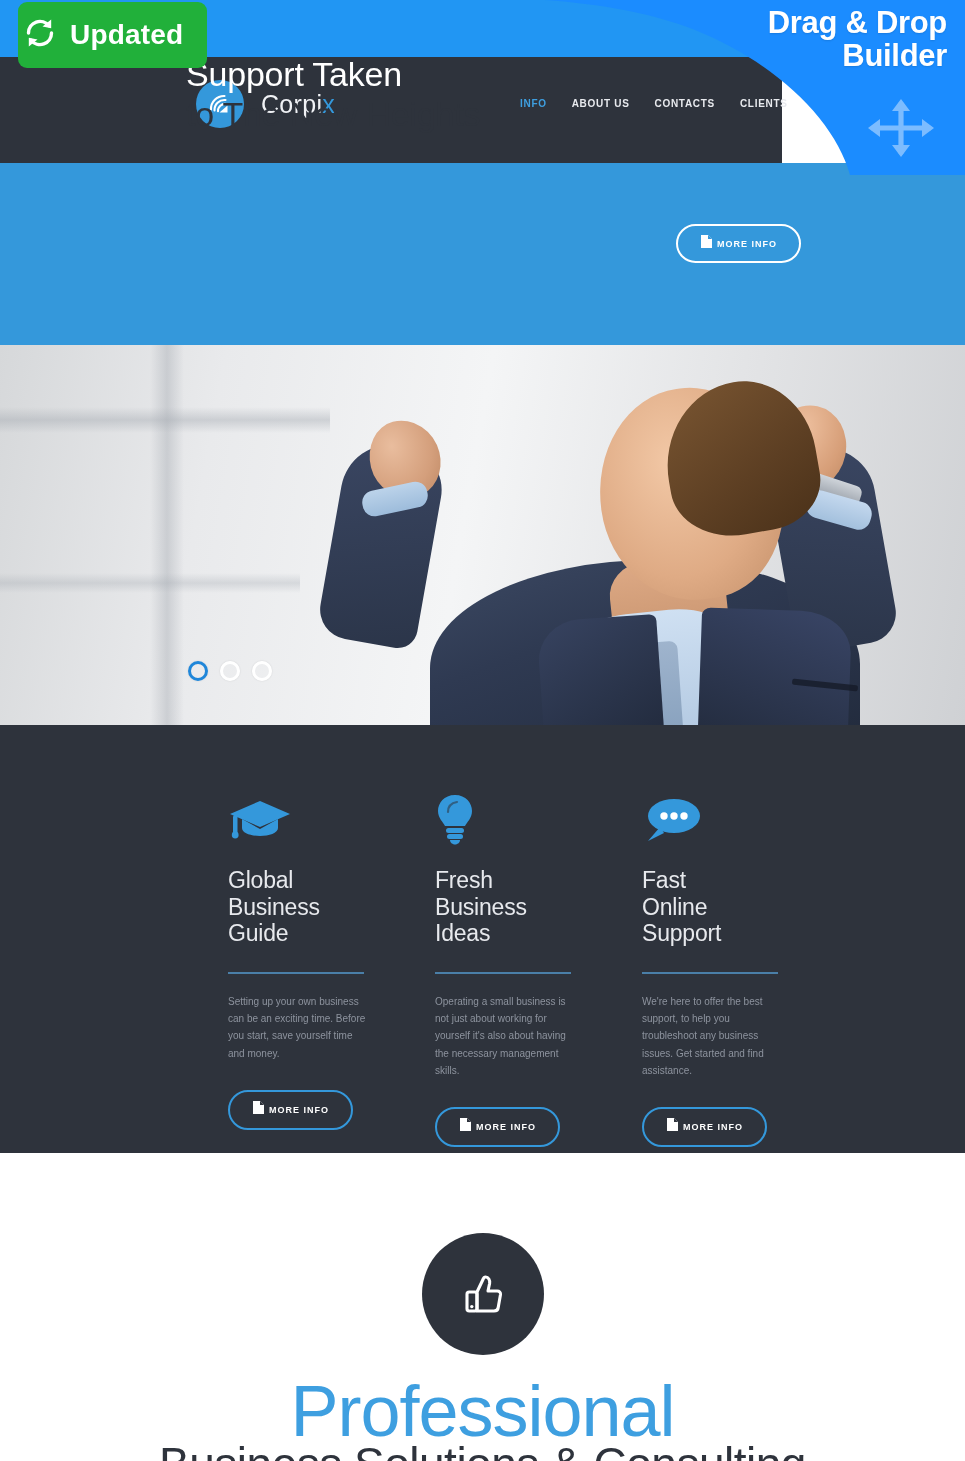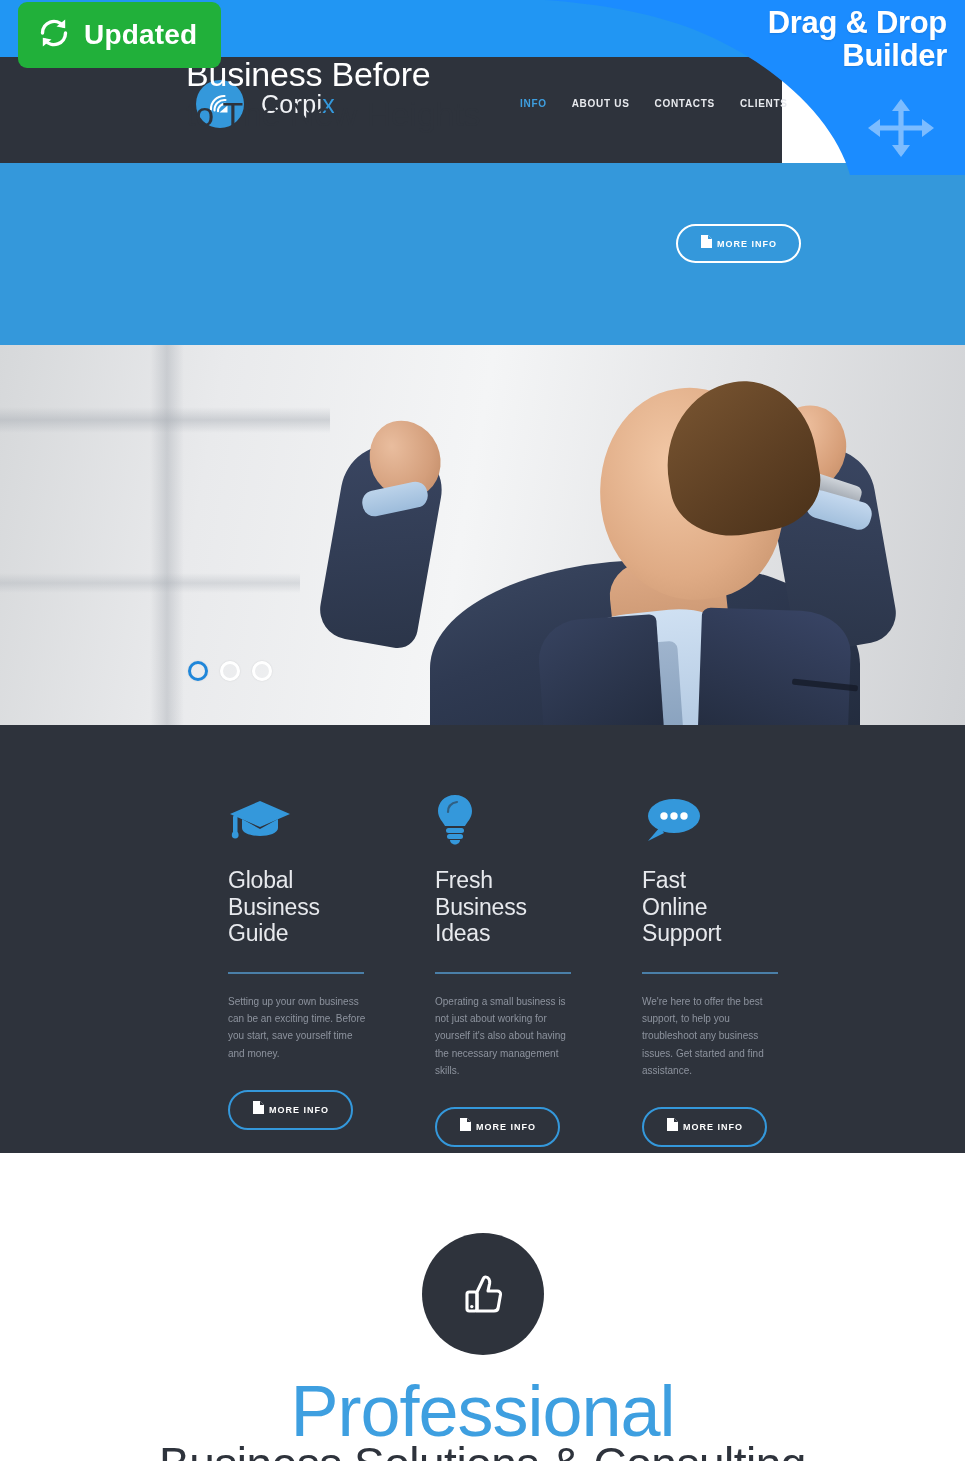--- a/index.html
+++ b/index.html
@@ -43,21 +43,21 @@
   .nav-item {
     font-size:10px; font-weight:700; letter-spacing:.7px;
     color:#e8eaee; text-decoration:none; white-space:nowrap;
     cursor:pointer;
   }
   .nav-item.active { color:#3e9fe0; }
 
   
   .updated-badge {
     position:absolute; left:18px; top:2px;
-    height:66px; padding:0 24px 0 18px;
+    height:66px; padding:0 24px 0 4px;
     background:#21b03a; border-radius:9px;
     display:flex; align-items:center; gap:12px;
     z-index:40;
   }
   .updated-label {
     color:#ffffff; font-size:28px; font-weight:700; letter-spacing:.2px;
     white-space:nowrap;
   }
 
   
@@ -306,21 +306,21 @@
       <a class="nav-item" href="#">CONTACTS</a>
       <a class="nav-item" href="#">CLIENTS</a>
       <a class="nav-item" href="#">BLOG</a>
       <a class="nav-item" href="#">CONTACTS</a>
     </div>
   </div>
 
   <div class="hero-band"></div>
 
   <div class="hero-title">
-    <span class="hero-l1">Business Before</span>
+    <span class="hero-l1">Support Taken</span>
     <span class="hero-l2">to The New Heights</span>
   </div>
 
   <div class="btn-pill hero-btn">
     <span>
       <svg width="13" height="15" viewBox="0 0 13 15">
         <path d="M1 1 h7 l4 4 v9 h-11 z" fill="#ffffff"></path>
         <path d="M8 1 v4 h4" fill="#3498db"></path>
       </svg>
     </span>

